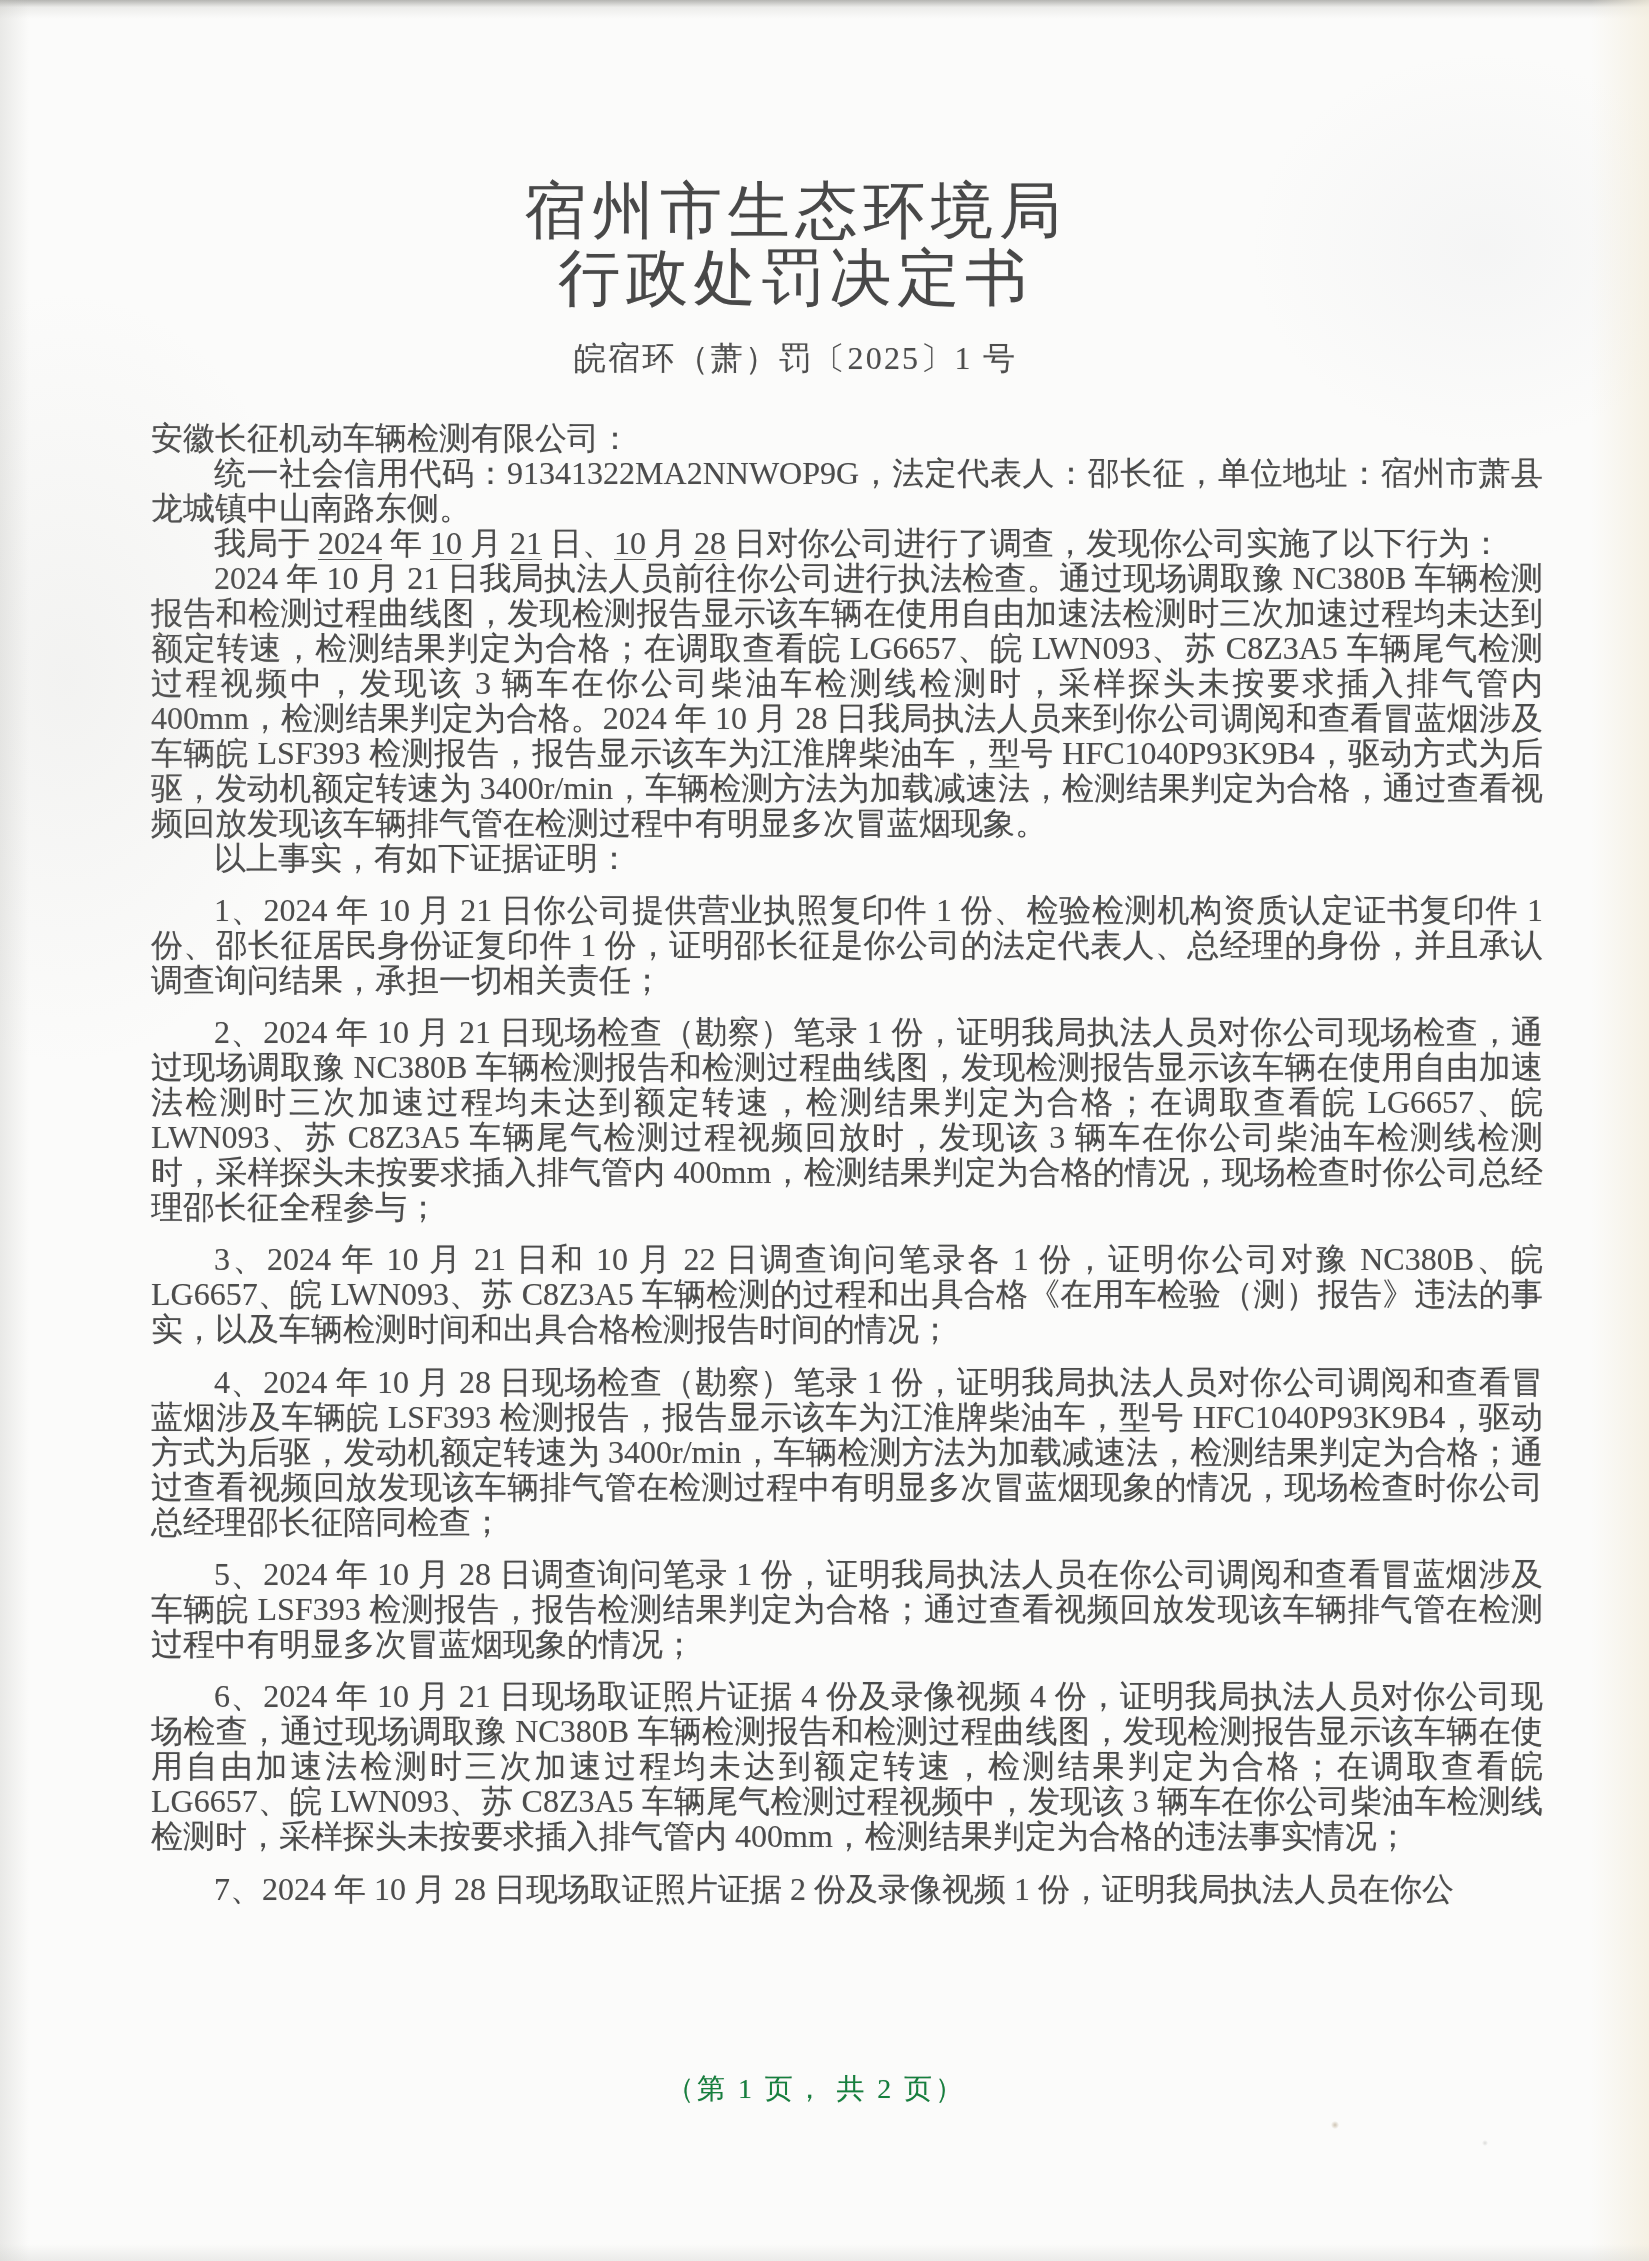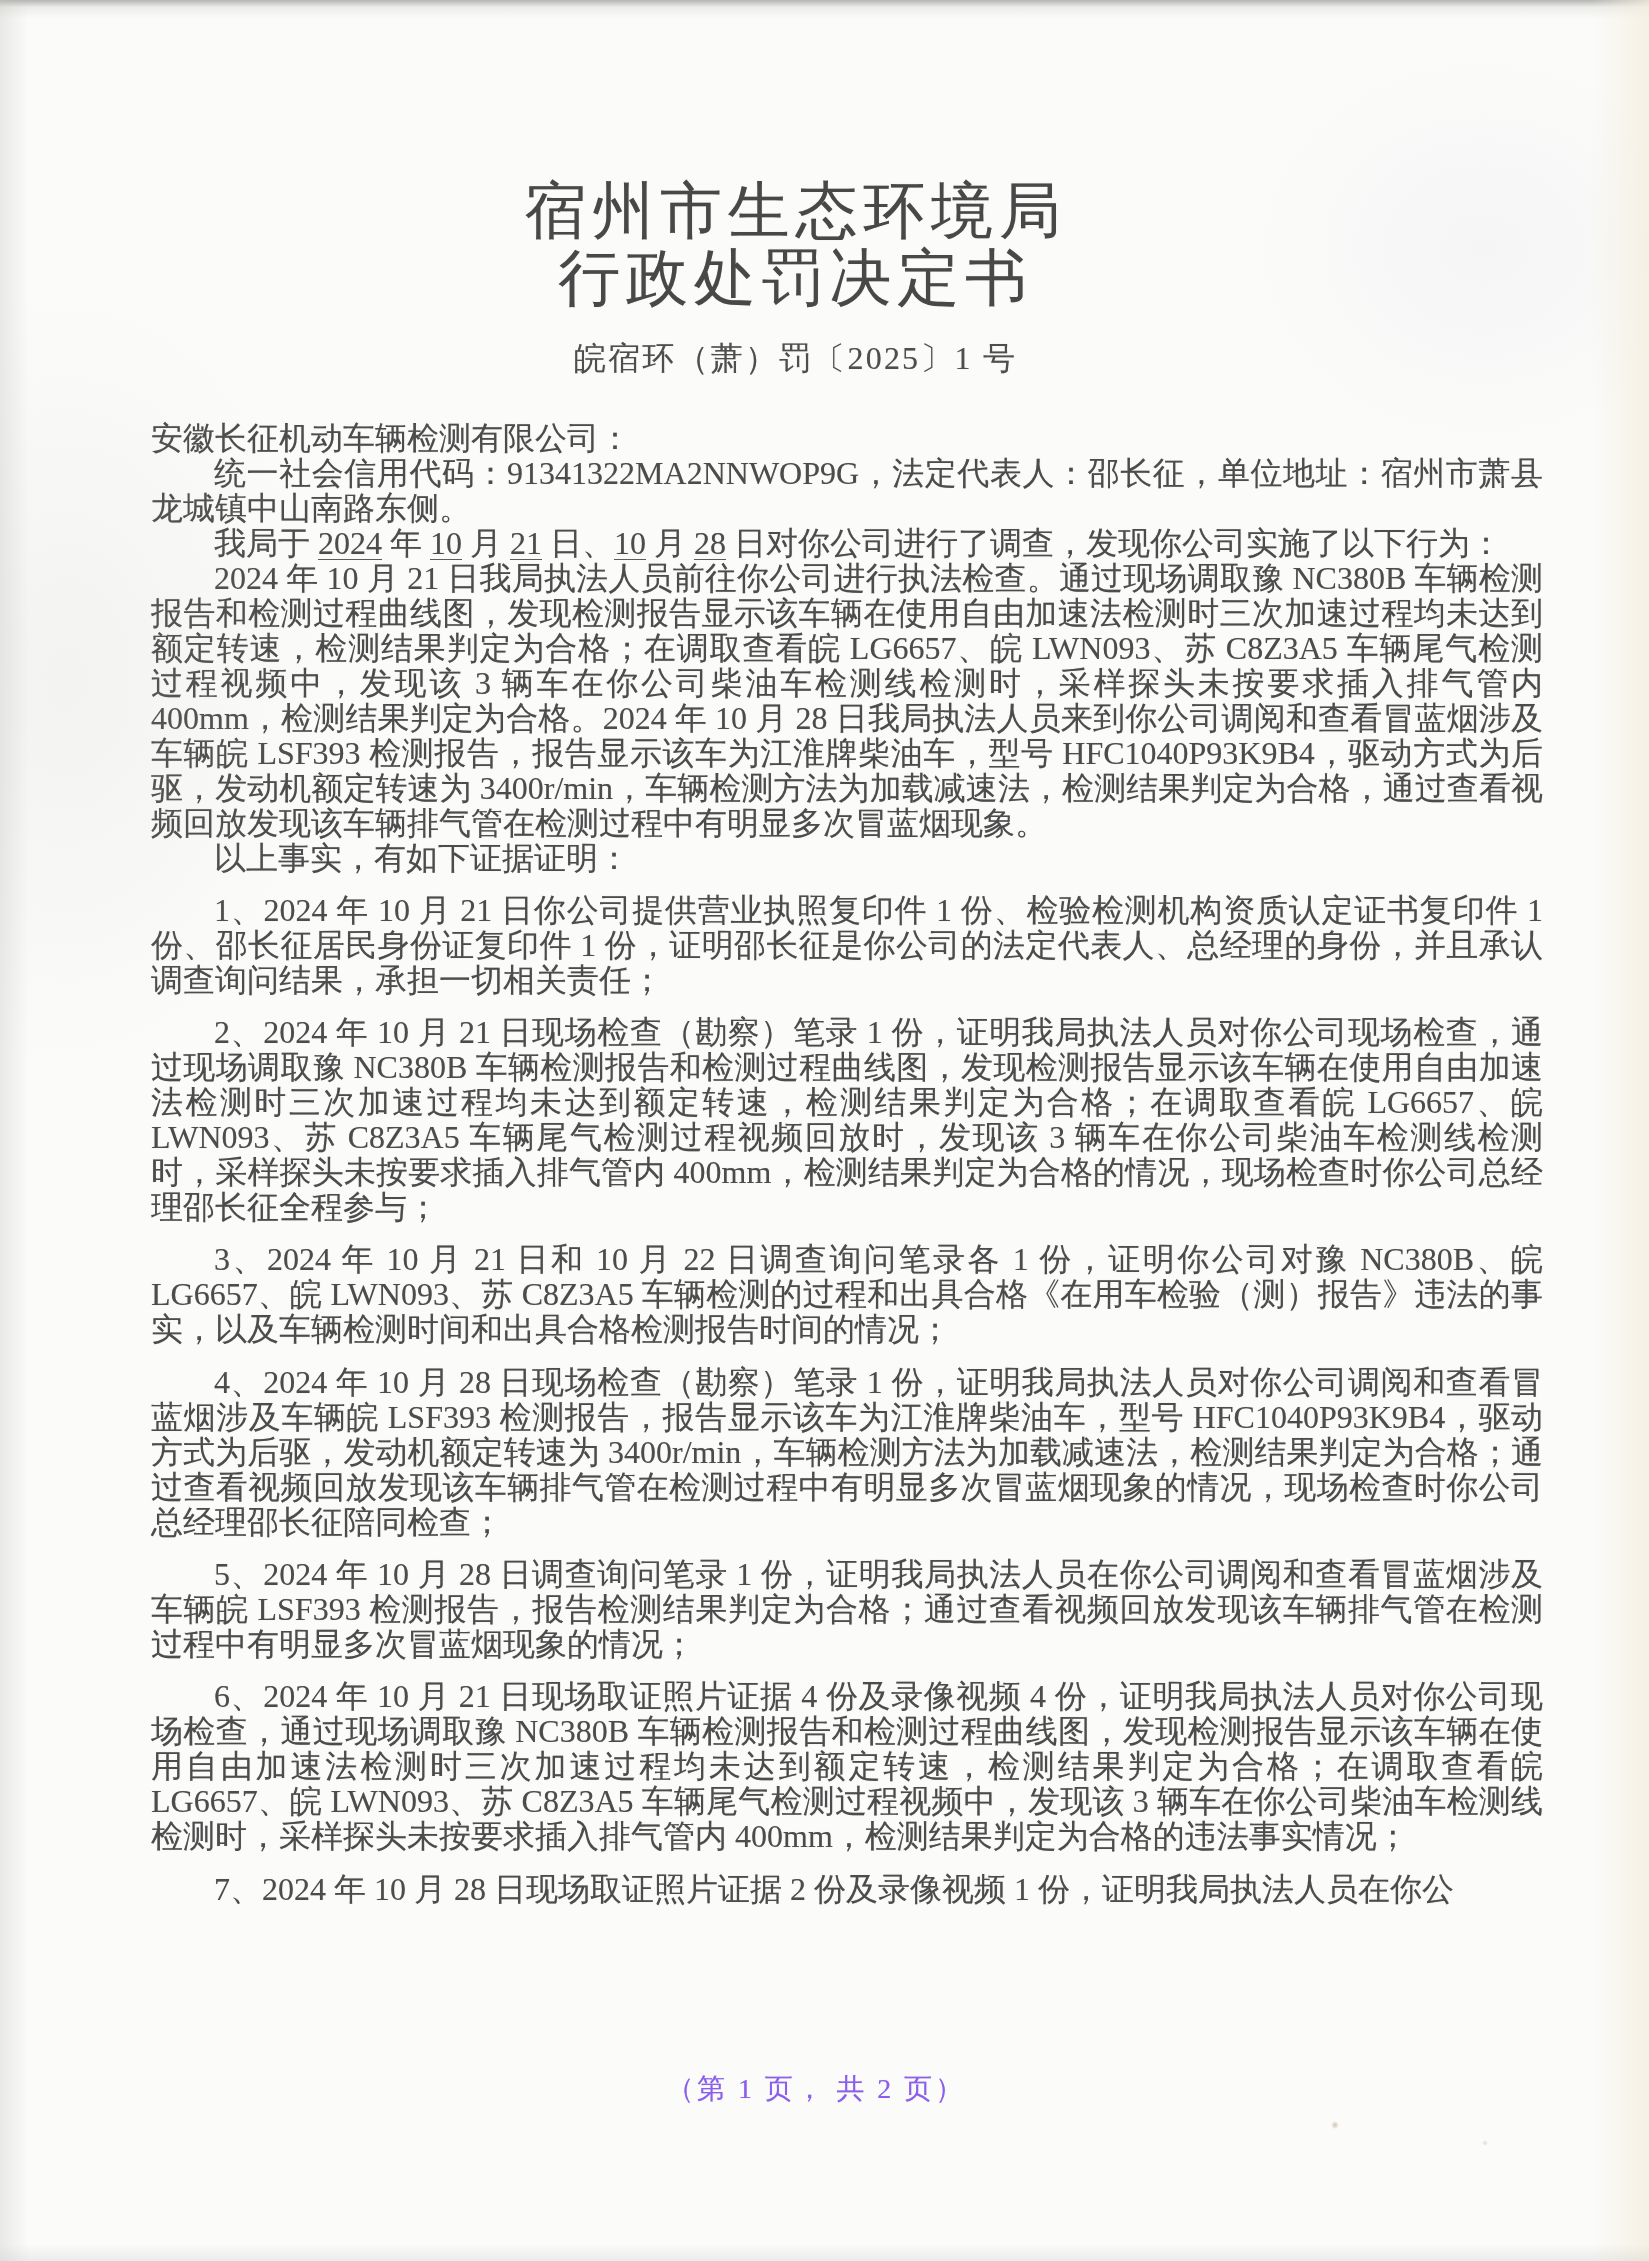--- a/index.html
+++ b/index.html
@@ -79,21 +79,21 @@
     text-decoration-thickness: 1.4px;
     text-underline-offset: 5px;
   }
   .page-footer {
     position: absolute;
     top: 2070px;
     left: 12px; right: 29px;
     text-align: center;
     font-size: 28px;
     letter-spacing: 2.9px;
-    color: #8b5cf6;
+    color: #15803d;
   }
 </style>
 </head>
 <body>
 
 <div class="page">
   <div class="mottle"></div>
   <div class="edge-top"></div>
   <div class="edge-left"></div>
   <div class="edge-right"></div>

